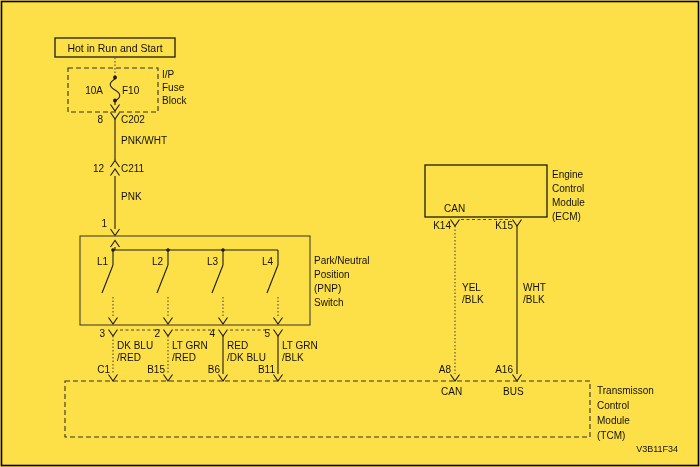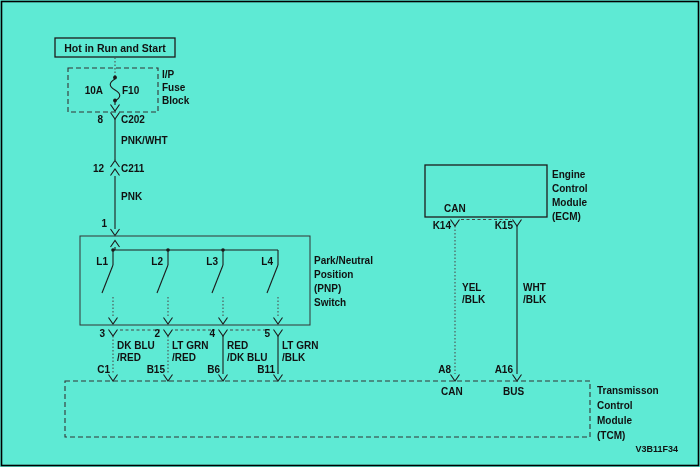--- a/index.html
+++ b/index.html
@@ -1,16 +1,16 @@
 <!DOCTYPE html>
 <html><head>
 <meta charset="utf-8">
 <style>
   html,body{margin:0;padding:0;background:#e8e8e8;}
-  .stage{width:700px;height:467px;background:#5eead4;position:relative;margin:0 auto;font-weight:bold;}
+  .stage{width:700px;height:467px;background:#fde047;position:relative;margin:0 auto;}
   svg{display:block;}
   text{font-family:"Liberation Sans","DejaVu Sans",sans-serif;font-size:10px;fill:#111;}
   .ra{text-anchor:end;}
   .ctr{text-anchor:middle;}
   .big{font-size:10.5px;}
   .sm{font-size:9px;}
   .w{stroke:#1c1c1c;stroke-width:1.1;fill:none;}
   .wd{stroke:#4d4d4d;stroke-width:1.1;fill:none;stroke-dasharray:1.4,2.1;}
   .box{stroke:#1c1c1c;stroke-width:1.3;fill:none;}
   .tbox{stroke:#333;stroke-width:1;fill:none;}

